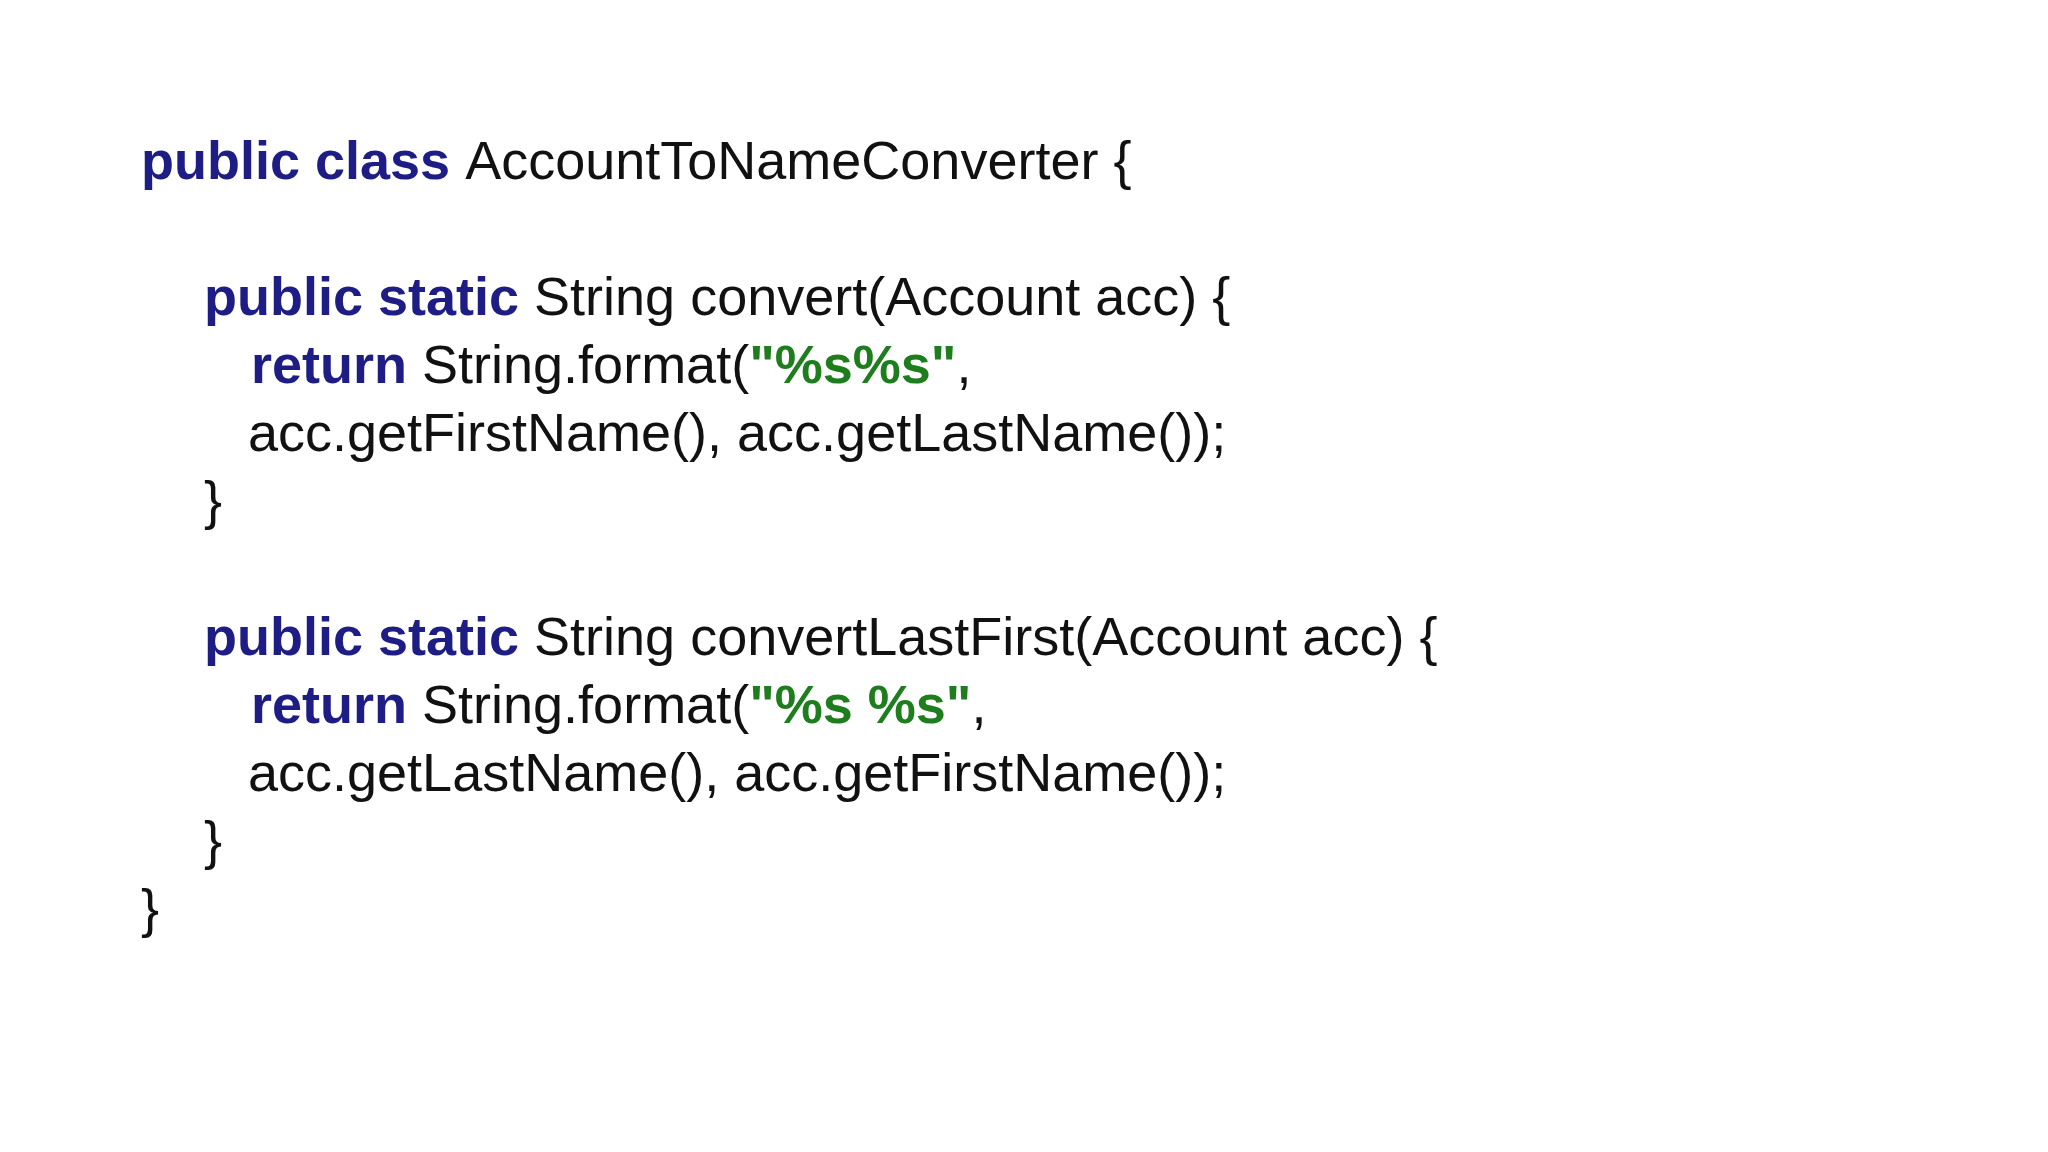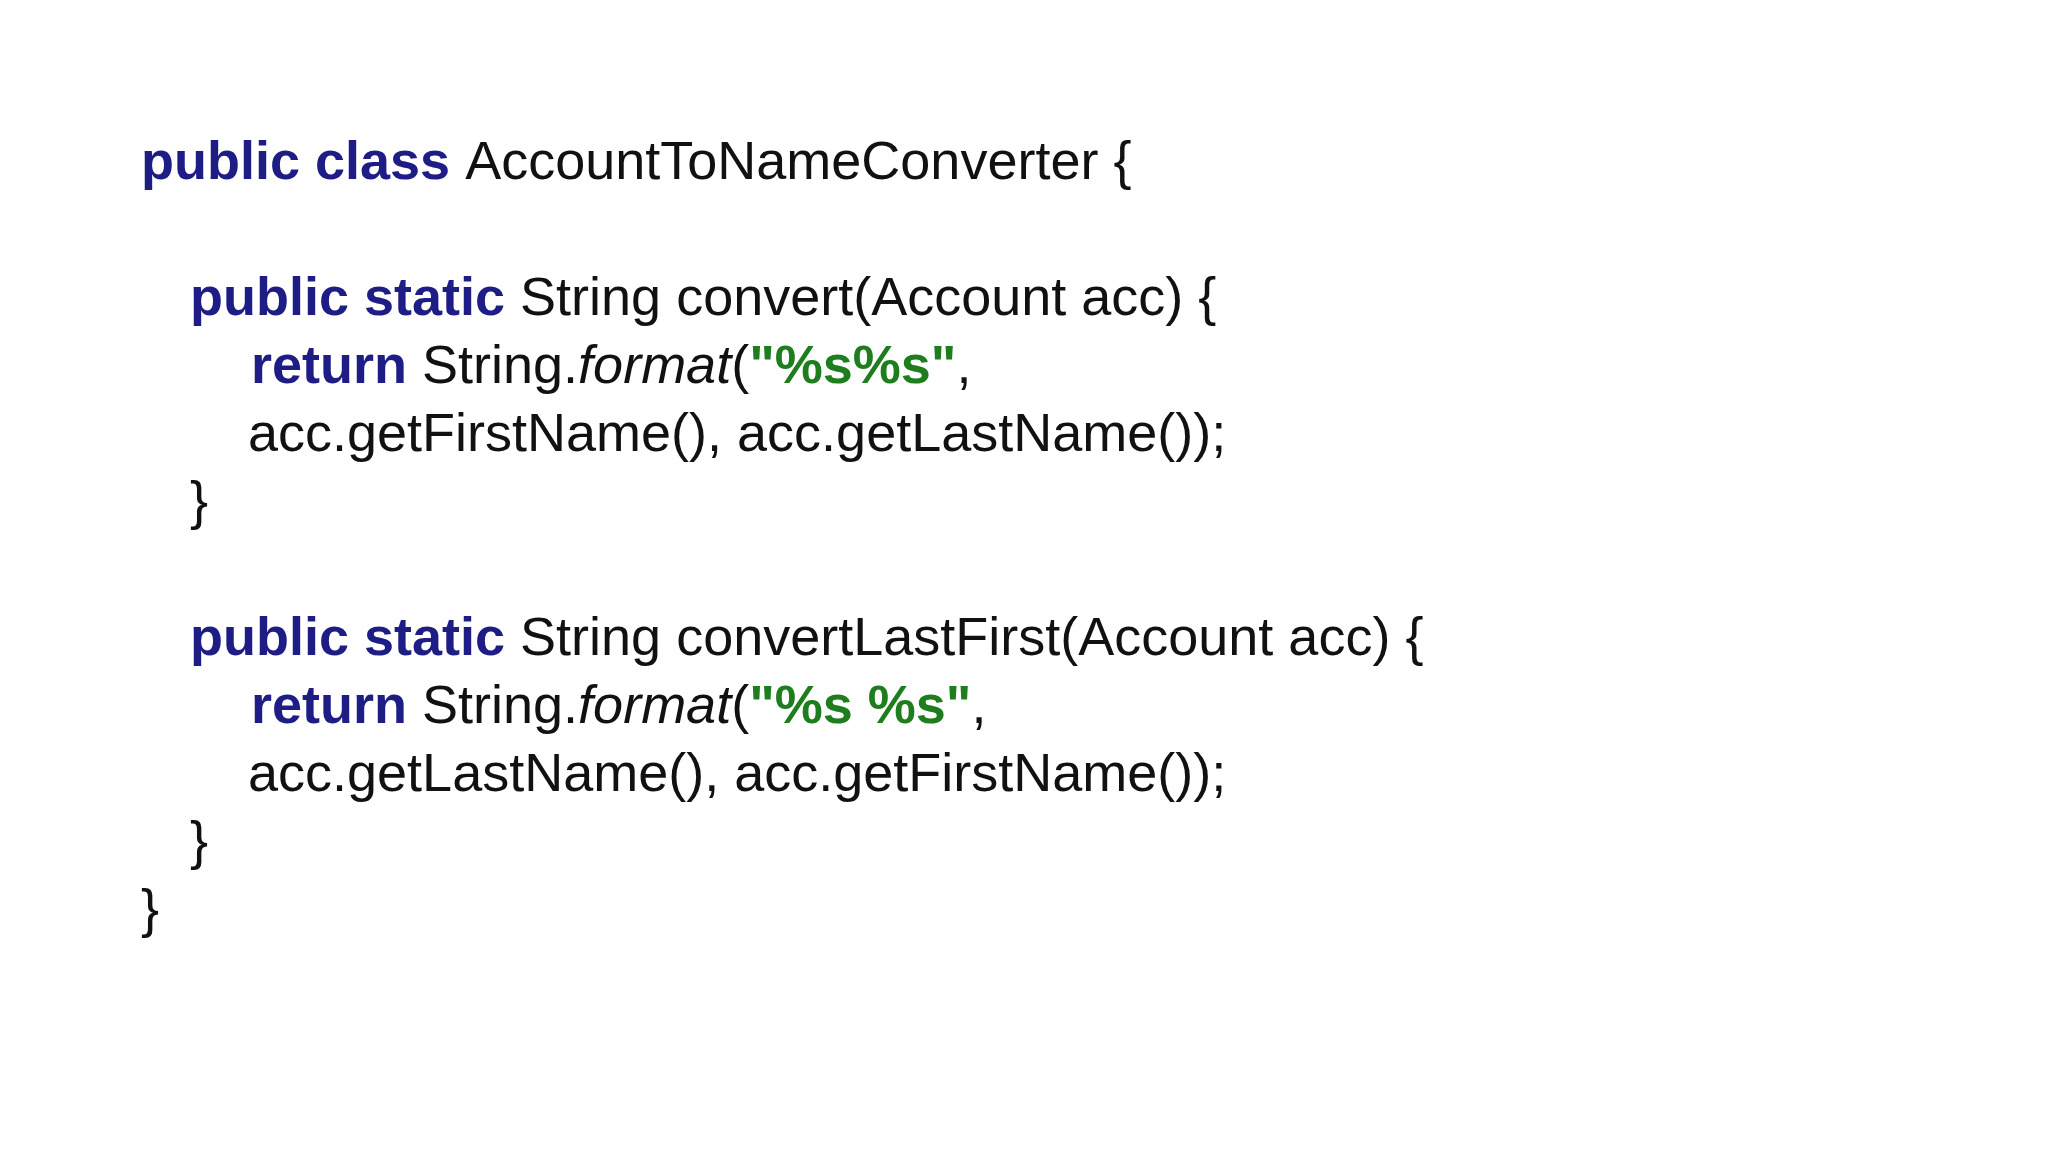--- a/index.html
+++ b/index.html
@@ -33,27 +33,26 @@
   }
   .seg-kw {
     color: var(--kw, #1d1d85);
     font-weight: bold;
   }
   .seg-str {
     color: var(--str, #1e7e1e);
     font-weight: bold;
   }
   .seg-it {
-    font-style: italic;
   }
   .seg-plain {
     color: var(--plain, #111111);
   }
   .ind0 { margin-left: 0; }
-  .ind1 { margin-left: 49px; }
+  .ind1 { margin-left: 63px; }
   .ind2 { margin-left: 110px; }
   .ind3 { margin-left: 107px; }
 </style>
 </head>
 <body style="background: rgb(255, 255, 255);">
 
 <div class="slide">
   <div class="code-block"><div class="code-line ind0"><span class="seg-kw">public class </span><span class="seg-plain">AccountToNameConverter {</span></div><div class="code-line ind0"></div><div class="code-line ind1"><span class="seg-kw">public static </span><span class="seg-plain">String convert(Account acc) {</span></div><div class="code-line ind2"><span class="seg-kw">return </span><span class="seg-plain">String.</span><span class="seg-it">format</span><span class="seg-plain">(</span><span class="seg-str">"%s%s"</span><span class="seg-plain">,</span></div><div class="code-line ind3"><span class="seg-plain">acc.getFirstName(), acc.getLastName());</span></div><div class="code-line ind1"><span class="seg-plain">}</span></div><div class="code-line ind0"></div><div class="code-line ind1"><span class="seg-kw">public static </span><span class="seg-plain">String convertLastFirst(Account acc) {</span></div><div class="code-line ind2"><span class="seg-kw">return </span><span class="seg-plain">String.</span><span class="seg-it">format</span><span class="seg-plain">(</span><span class="seg-str">"%s %s"</span><span class="seg-plain">,</span></div><div class="code-line ind3"><span class="seg-plain">acc.getLastName(), acc.getFirstName());</span></div><div class="code-line ind1"><span class="seg-plain">}</span></div><div class="code-line ind0"><span class="seg-plain">}</span></div></div>
 </div>
 

